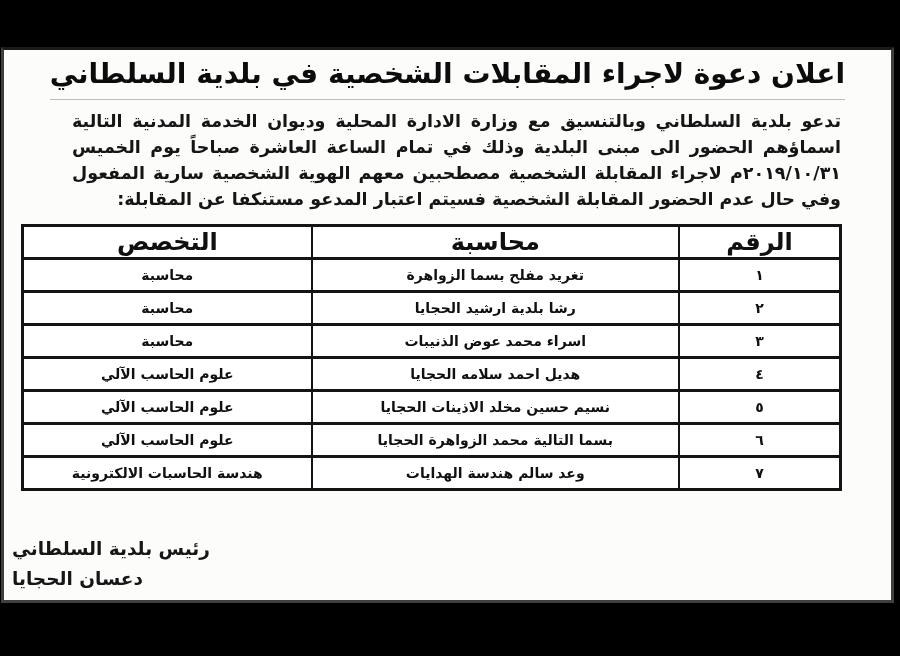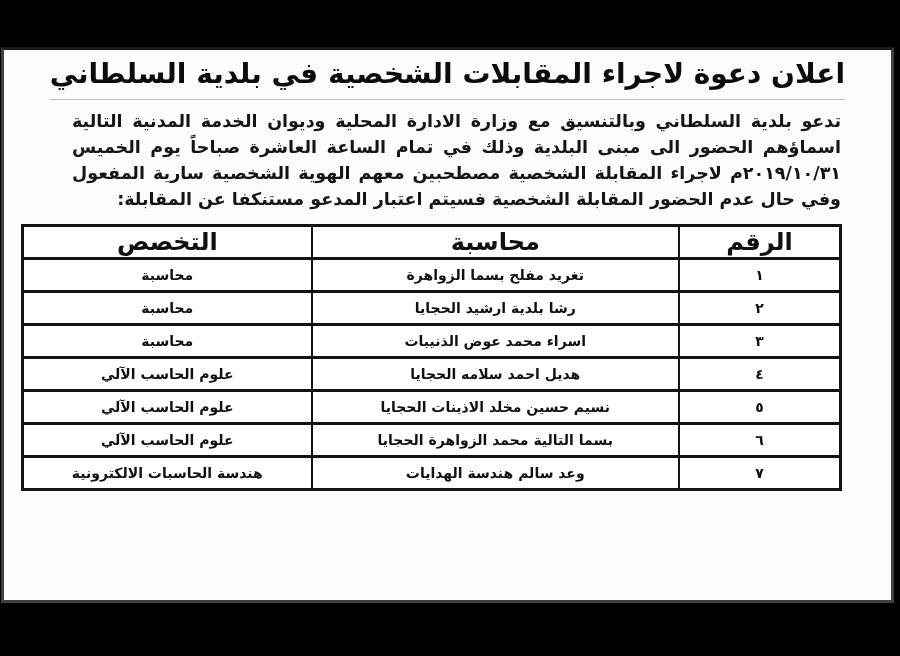--- a/index.html
+++ b/index.html
@@ -142,15 +142,19 @@
           <td>علوم الحاسب الآلي</td>
         </tr>
         <tr>
           <td>٧</td>
           <td>وعد سالم هندسة الهدايات</td>
           <td>هندسة الحاسبات الالكترونية</td>
         </tr>
       </tbody>
     </table>
 
+    <div class="signature">
+      <div>رئيس بلدية السلطاني</div>
+      <div>دعسان الحجايا</div>
+    </div>
 
   </div>
 </div>
 
 </body></html>

